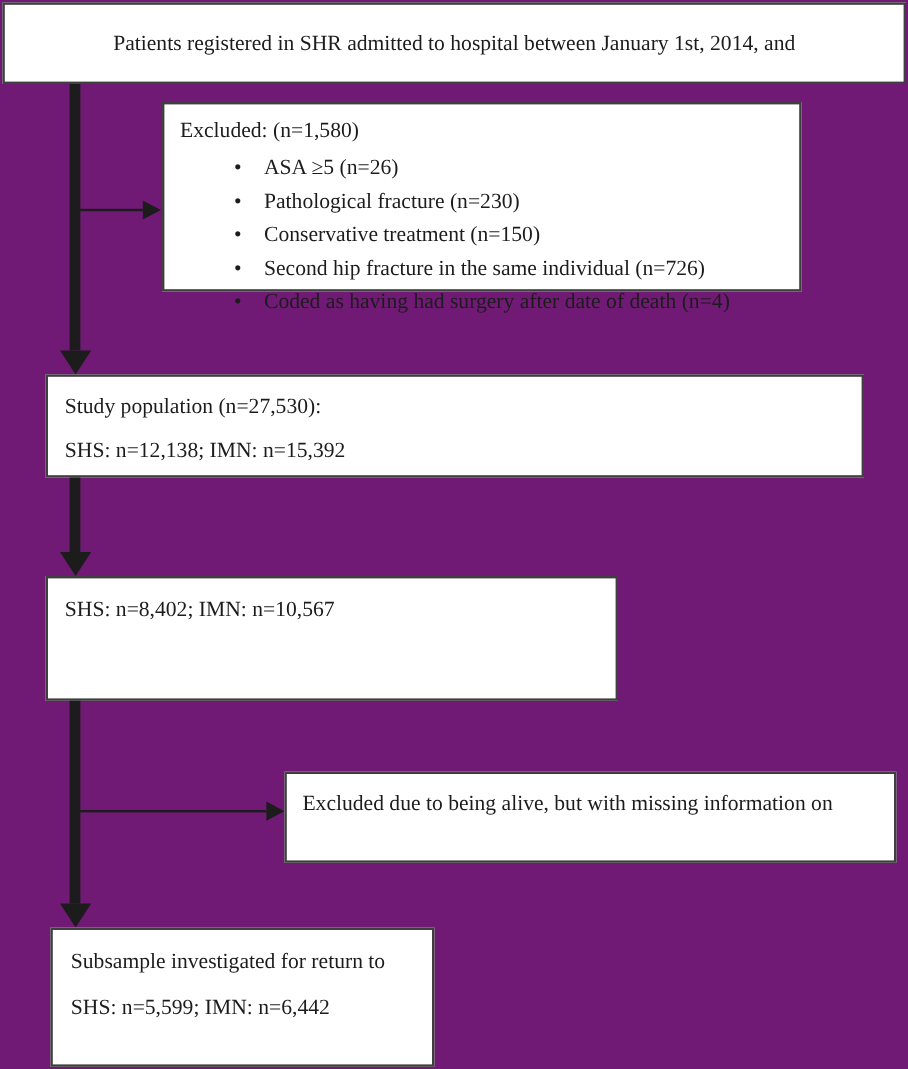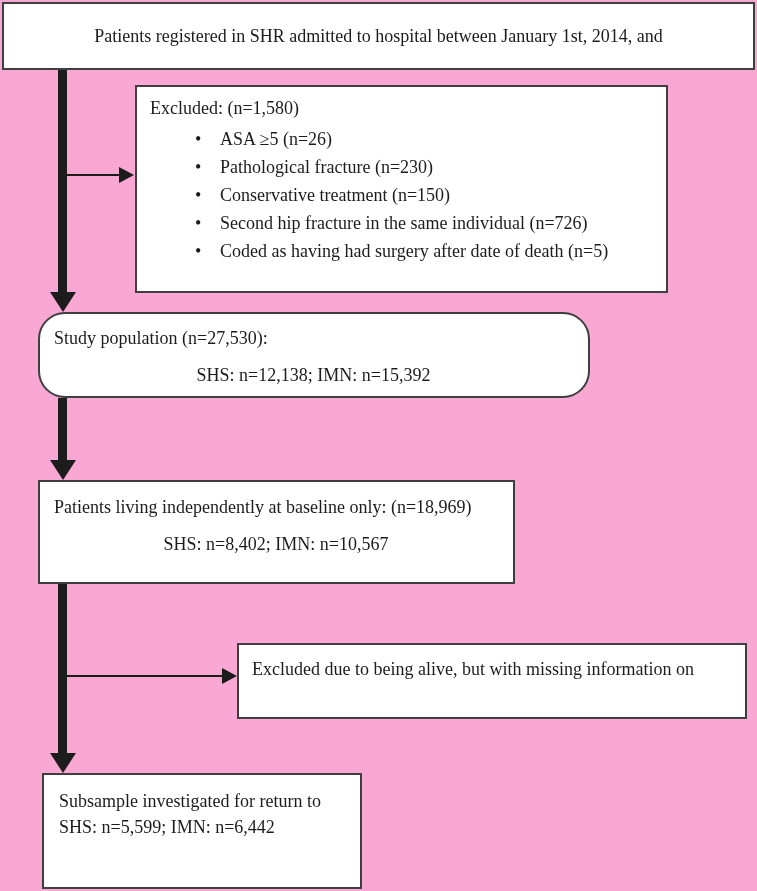--- a/index.html
+++ b/index.html
@@ -4,81 +4,80 @@
 <style>
   html, body {
     margin: 0;
     padding: 0;
     background: #ffffff;
   }
   #canvas {
     position: relative;
     width: 757px;
     height: 891px;
-    background: #f9a8d4;
+    background: #701a75;
     font-family: "Liberation Serif", "DejaVu Serif", serif;
     font-size: 18px;
     color: #1c1c1c;
     overflow: hidden;
   }
   .fc-box {
     position: absolute;
     border: 2px solid #3f3f3f;
     background: #ffffff;
     box-sizing: border-box;
   }
   .box-top {
     left: 2px; top: 2px; width: 753px; height: 68px;
     display: flex; flex-direction: column;
     align-items: center; justify-content: center;
     text-align: center;
     line-height: 27px;
   }
   .box-excluded1 {
-    left: 135px; top: 85px; width: 533px; height: 208px;
+    left: 135px; top: 85px; width: 533px; height: 158px;
     padding: 11px 10px 0 13px;
   }
   .box-excluded1 ul {
     list-style: none;
     margin: 6px 0 0 0;
     padding: 0 0 0 43px;
   }
   .box-excluded1 li {
     position: relative;
     padding-left: 27px;
     line-height: 28px;
   }
   .box-excluded1 li::before {
     content: "\2022";
     position: absolute;
     left: 2px;
     top: 0;
   }
   .box-study {
-    left: 38px; top: 312px; width: 552px; height: 86px;
+    left: 38px; top: 312px; width: 682px; height: 86px;
     padding: 14px 15px 0 14px;
-    border-radius: 27px;
   }
   .box-indep {
     left: 38px; top: 480px; width: 477px; height: 104px;
     padding: 15px 15px 0 14px;
   }
   .box-excluded2 {
     left: 237px; top: 643px; width: 510px; height: 76px;
     padding: 11px 28px 0 13px;
     line-height: 26px;
   }
   .box-subsample {
     left: 42px; top: 773px; width: 320px; height: 116px;
     padding: 13px 30px 0 15px;
     line-height: 26px;
   }
   .para { margin: 0; }
-  .para + .para { margin-top: 16px; text-align: center; }
-  .mt12 { }
+  .para + .para { margin-top: 16px; }
+  .mt12 { margin-top: 12px; }
   .line { display: block; }
 
   
   .vline {
     position: absolute;
     width: 9px;
     background: #1c1c1c;
   }
   .head-down {
     position: absolute;
@@ -115,34 +114,33 @@
   <div class="hline" style="left:63px; top:174px; width:56px;"></div>
   <div class="head-right" style="left:119px; top:167px;"></div>
 
   <div class="fc-box box-excluded1">
     <div>Excluded: (n=1,580)</div>
     <ul>
       <li>ASA ≥5 (n=26)</li>
       <li>Pathological fracture (n=230)</li>
       <li>Conservative treatment (n=150)</li>
       <li>Second hip fracture in the same individual (n=726)</li>
-      <li>Coded as having had surgery after date of death (n=5)</li>
+      <li>Coded as having had surgery after date of death (n=4)</li>
     </ul>
   </div>
 
   <div class="fc-box box-study">
     <p class="para">Study population (n=27,530):</p>
     <p class="para">SHS: n=12,138; IMN: n=15,392</p>
   </div>
 
   <div class="vline" style="left:58px; top:398px; height:62px;"></div>
   <div class="head-down" style="left:50px; top:460px;"></div>
 
   <div class="fc-box box-indep">
-    <p class="para">Patients living independently at baseline only: (n=18,969)</p>
     <p class="para">SHS: n=8,402; IMN: n=10,567</p>
   </div>
 
   <div class="vline" style="left:58px; top:584px; height:169px;"></div>
   <div class="head-down" style="left:50px; top:753px;"></div>
 
   <div class="hline" style="left:63px; top:675px; width:159px;"></div>
   <div class="head-right" style="left:222px; top:668px;"></div>
 
   <div class="fc-box box-excluded2">

